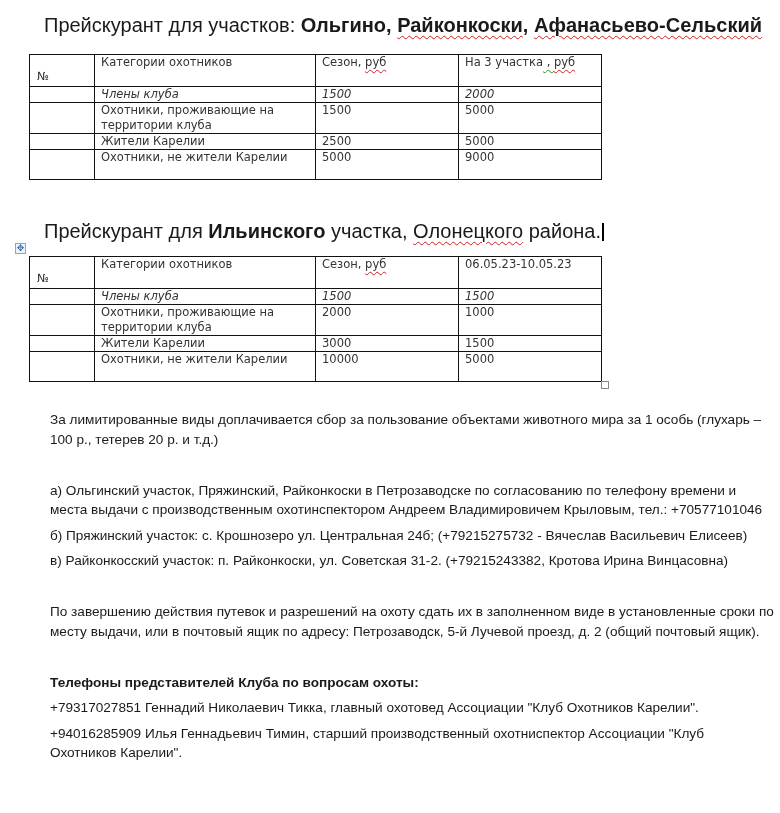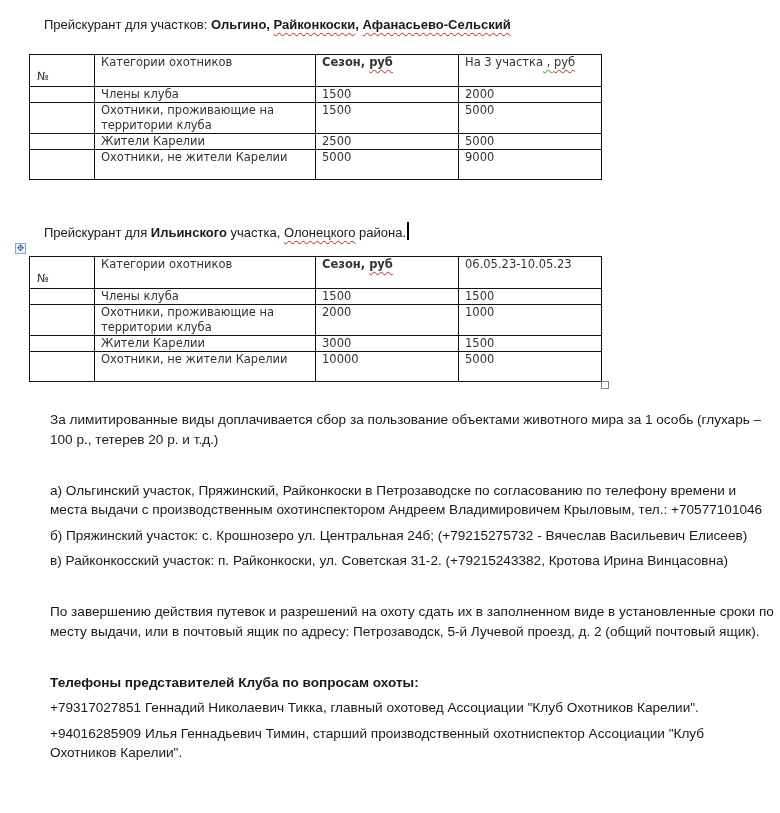--- a/index.html
+++ b/index.html
@@ -1,28 +1,28 @@
 <!DOCTYPE html>
 <html><head>
 <meta charset="utf-8">
 <style>
   html, body { margin: 0; padding: 0; background: #ffffff; }
   body { width: 780px; height: 813px; position: relative; overflow: hidden; color: #1a1a1a; }
-  .heading { position: absolute; left: 44px; font-family: "Liberation Sans", sans-serif; font-size: 13px; line-height: 18px; white-space: nowrap; }
+  .heading { position: absolute; left: 44px; font-family: "Liberation Sans", sans-serif; font-size: 20px; line-height: 18px; white-space: nowrap; }
   .heading b { font-weight: bold; }
   .sp { text-decoration: underline wavy #d02020; text-decoration-thickness: 1px; text-underline-offset: 3px; }
   .spg { text-decoration: underline wavy #2a9a2a; text-decoration-thickness: 1px; text-underline-offset: 3px; }
   .caret { display: inline-block; width: 2px; height: 18px; background: #000; vertical-align: -3px; margin-left: 1px; }
 
   table.price { position: absolute; left: 29px; border-collapse: collapse; font-family: "DejaVu Sans", sans-serif; font-size: 11.5px; color: #333; }
   table.price td { border: 1.5px solid #111; padding: 0 6px; vertical-align: top; line-height: 15px; }
   table.price td.num { vertical-align: bottom; padding-bottom: 2px; padding-left: 7px; }
-  .c0 { width: 51px; } .c1 { width: 208px; } .c2 { width: 130px; font-weight: bold; } .c3 { width: 130px; }
+  .c0 { width: 51px; } .c1 { width: 208px; } .c2 { width: 130px; } .c3 { width: 130px; }
   tr.hdr td { height: 29px; }
-  tr.r1 td { height: 14px; }
+  tr.r1 td { height: 14px; font-style: italic; }
   tr.r2 td { height: 30px; }
   tr.r3 td { height: 14px; }
   tr.r4 td { height: 29px; }
 
   .move-handle { position: absolute; left: 15px; top: 243px; width: 9px; height: 9px; border: 1px solid #8aa6cc; background: #eef3fa; font-size: 9px; line-height: 9px; text-align: center; color: #3a64a8; font-family: "DejaVu Sans", sans-serif; }
   .resize-handle { position: absolute; left: 601px; top: 381px; width: 6px; height: 6px; border: 1px solid #888; background: #fff; }
 
   .body-text { position: absolute; left: 44px; width: 736px; font-family: "Liberation Sans", sans-serif; font-size: 13.6px; line-height: 19.5px; color: #1a1a1a; }
   .body-text p { margin: 6px; }
   .body-text b { font-weight: bold; }

